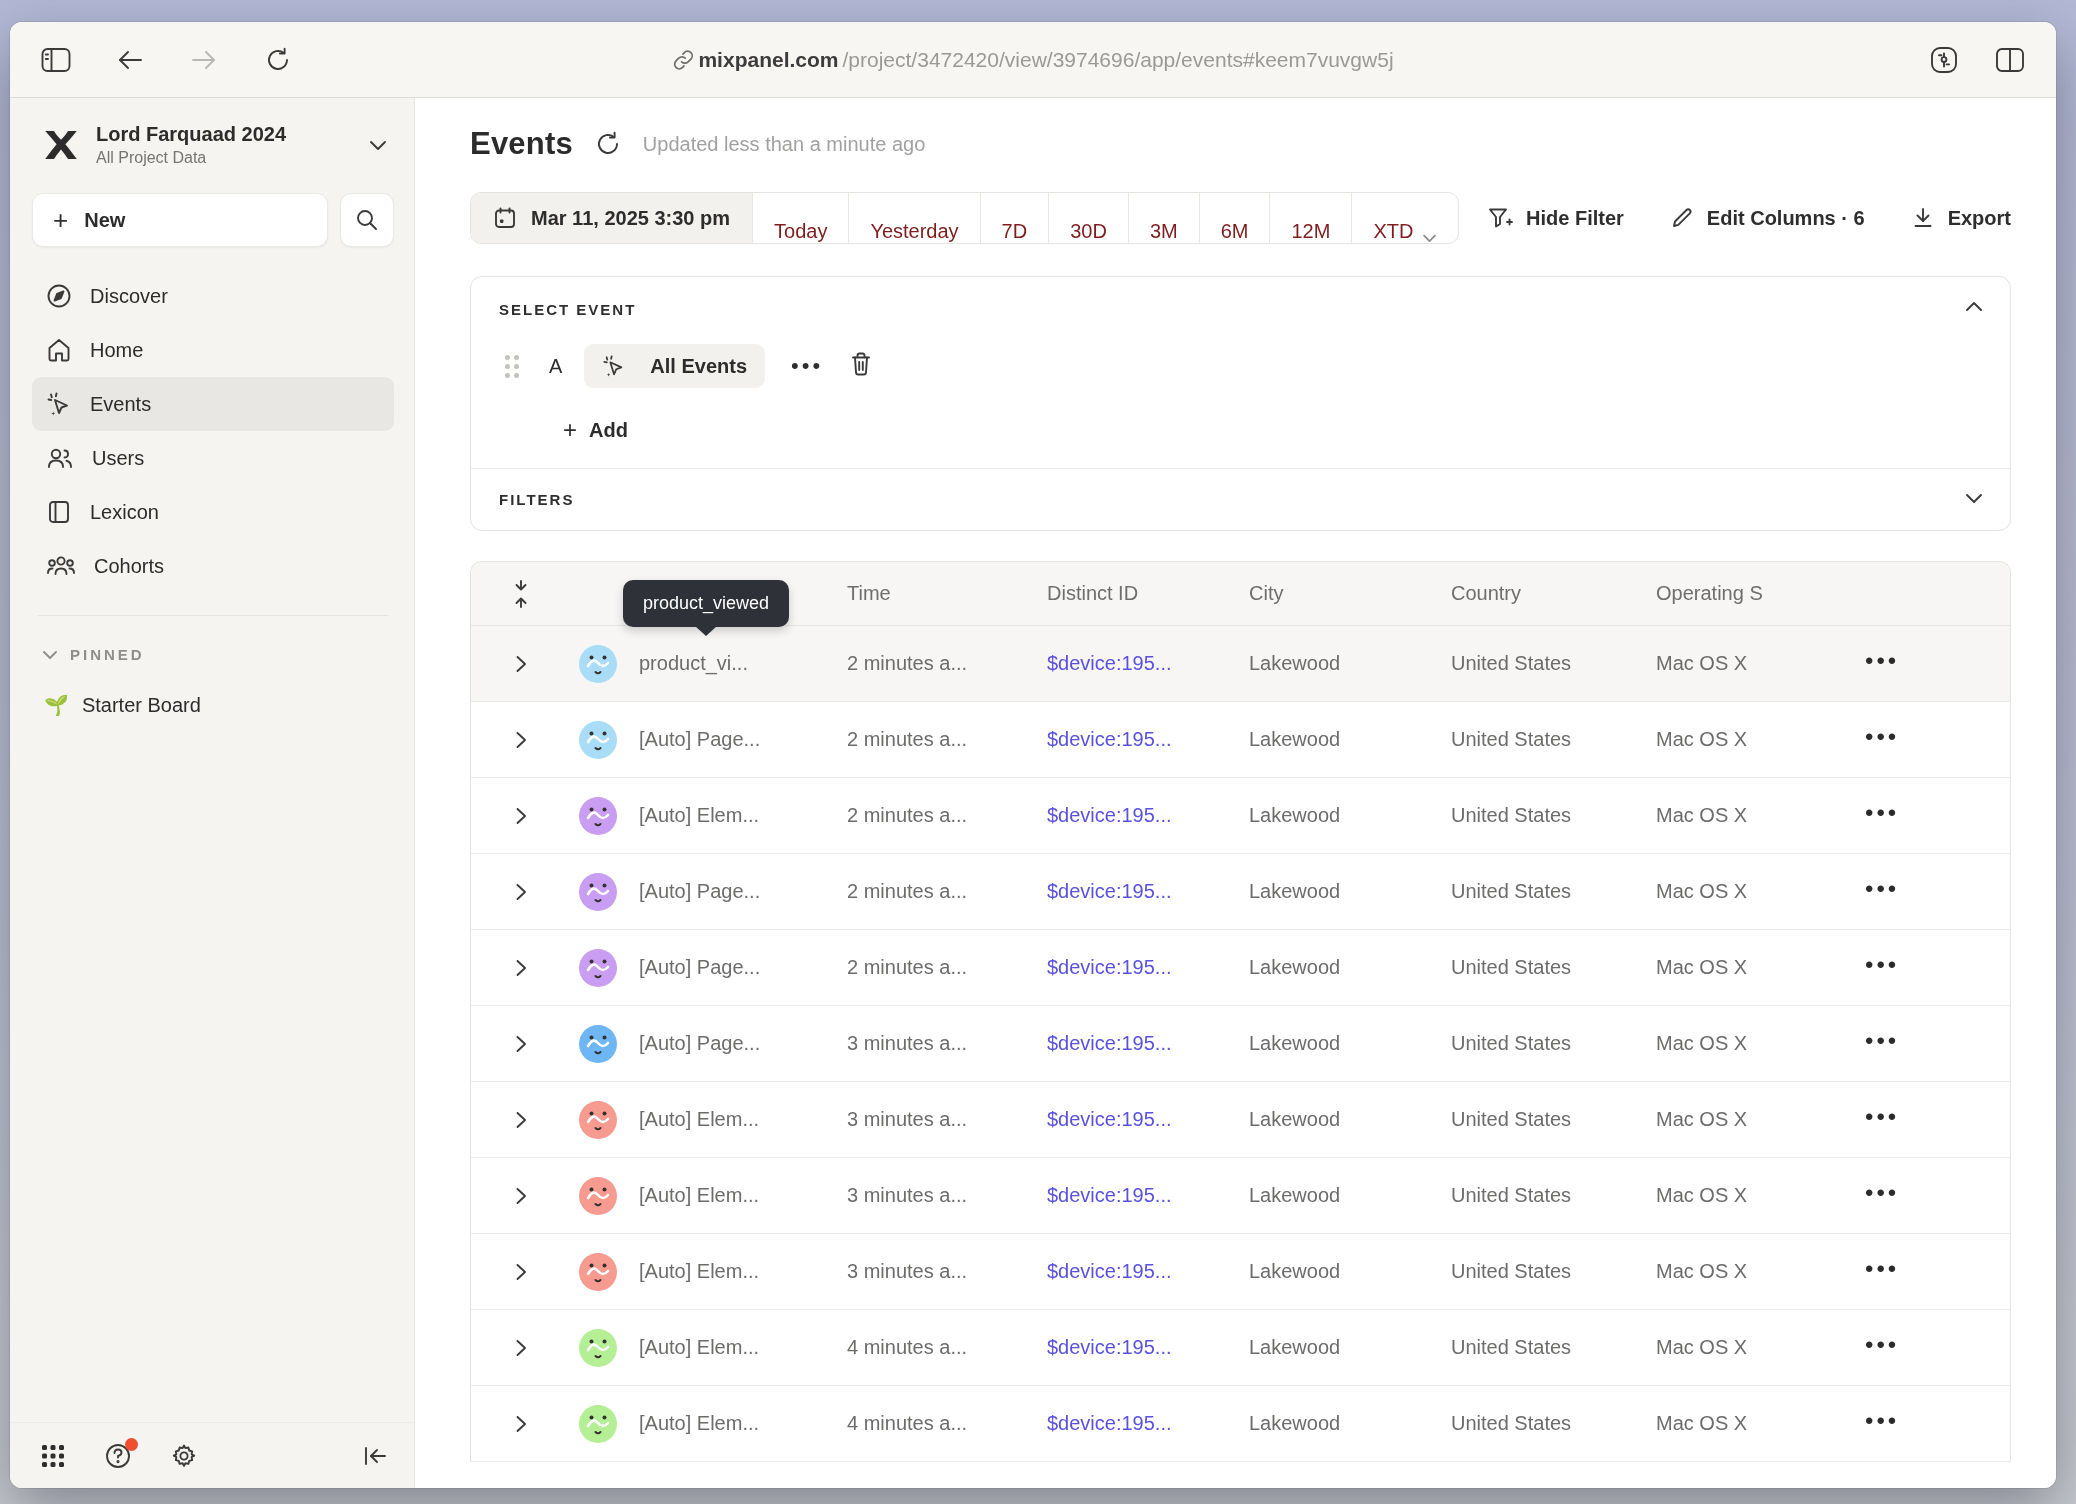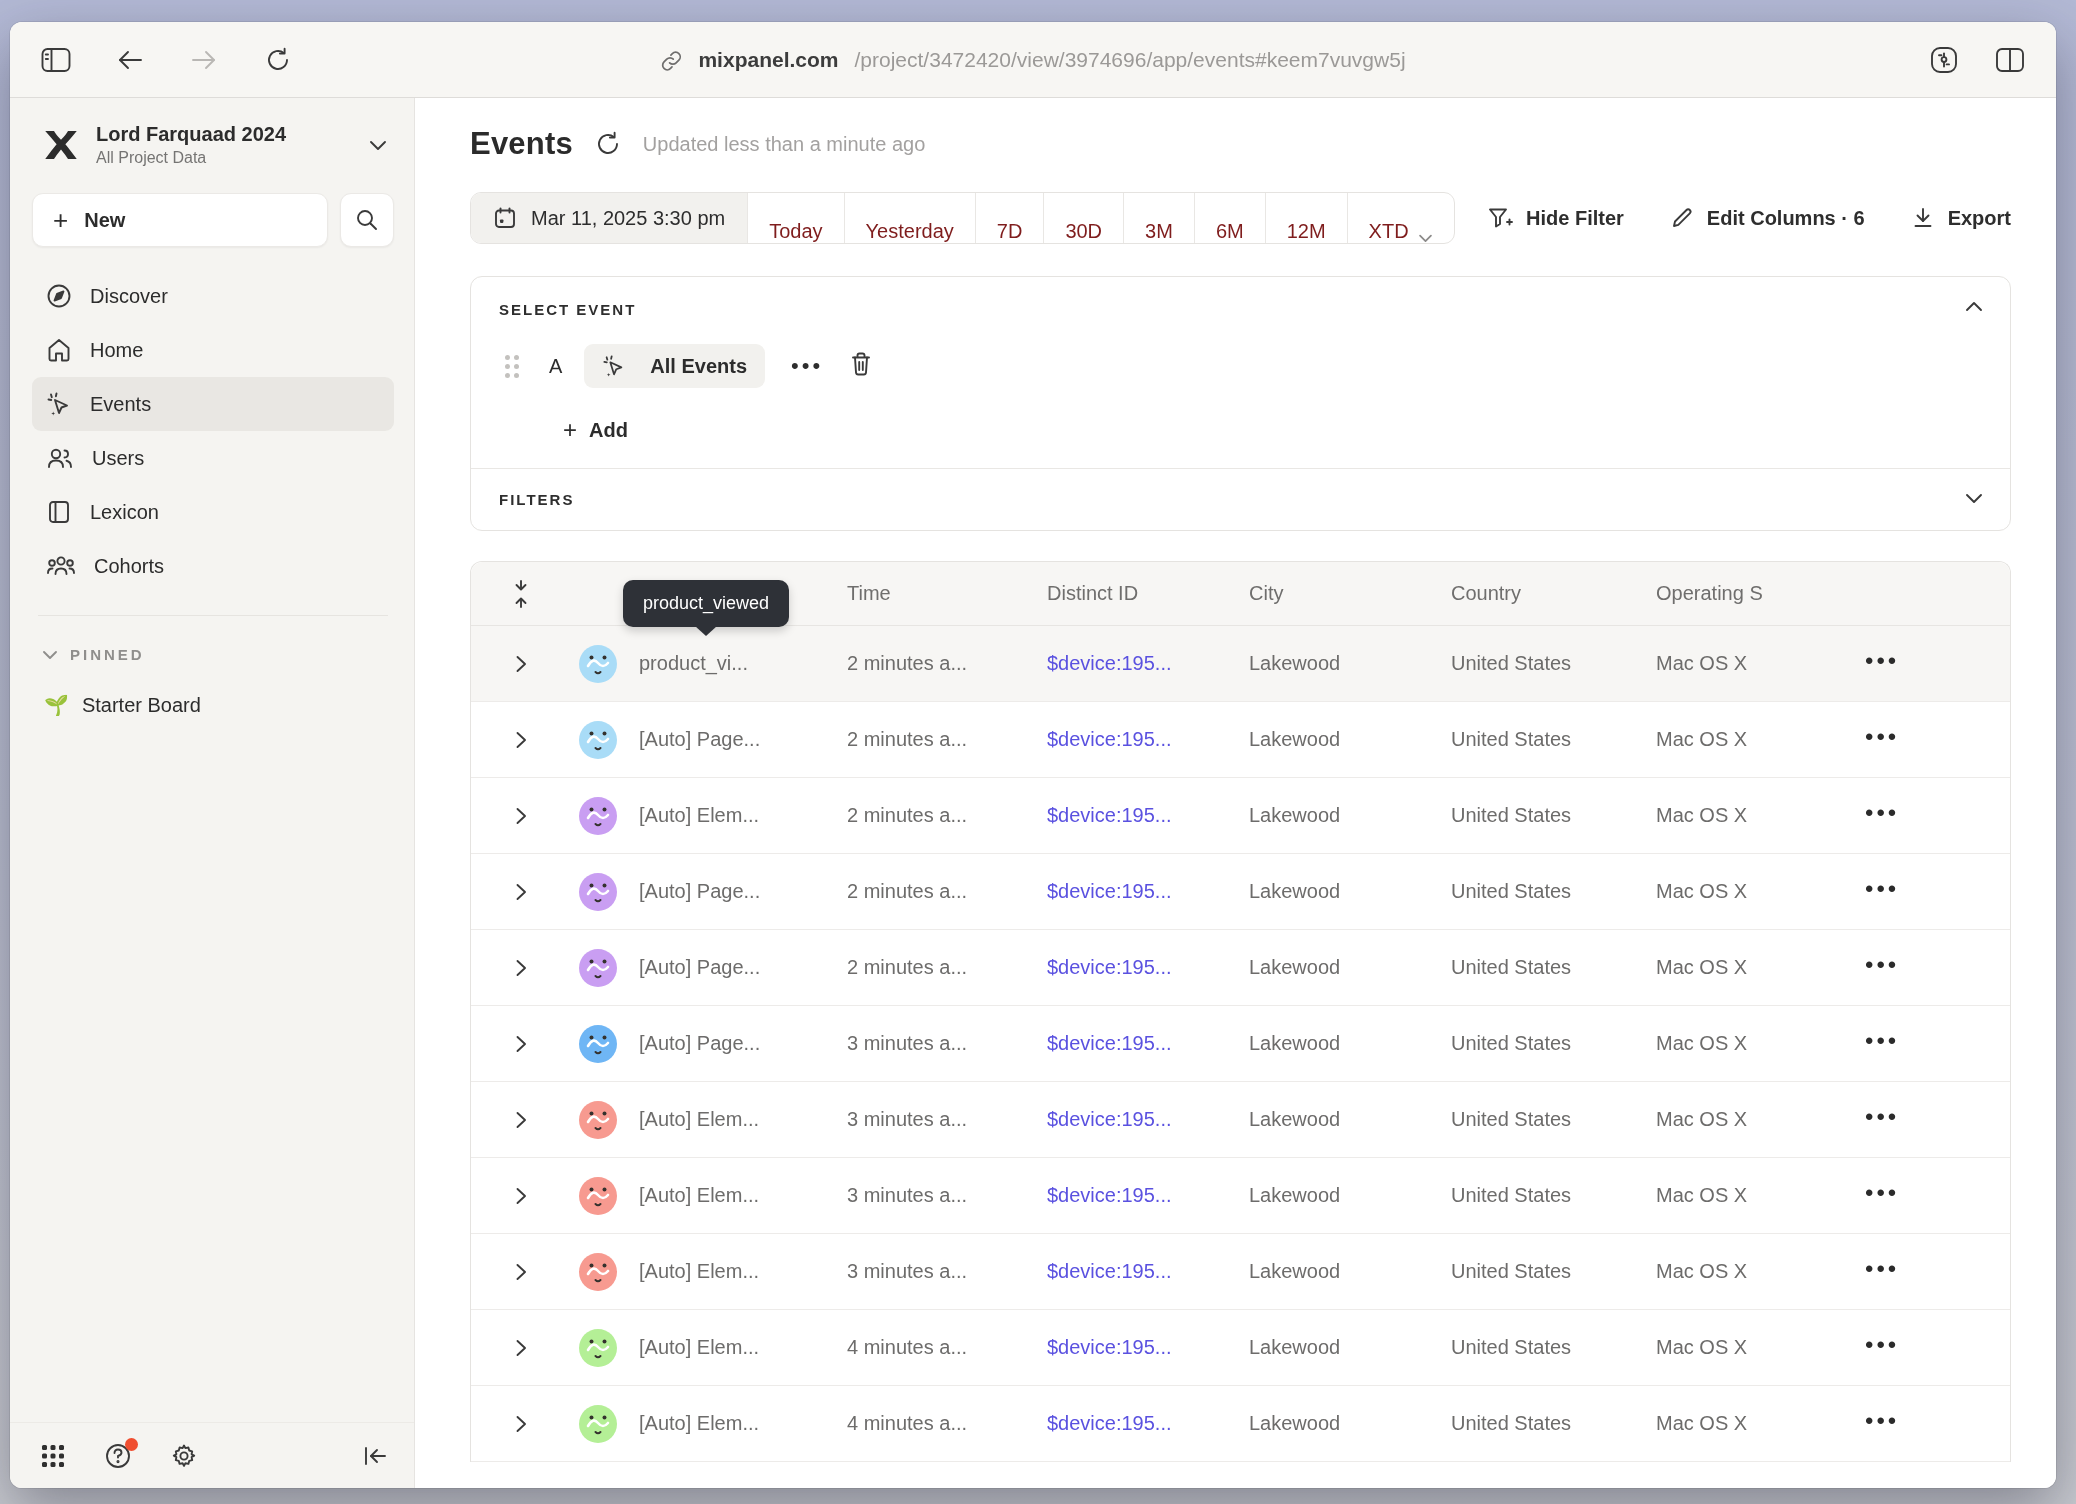--- a/index.html
+++ b/index.html
@@ -20,21 +20,21 @@
   
   .toolbar {
     height:76px; flex:0 0 76px; background:#f7f6f3; border-bottom:1px solid #dedcd9;
     display:flex; align-items:center; position:relative; padding:0 26px;
   }
   .tb-left { display:flex; align-items:center; gap:34px; }
   .tb-btn { display:flex; align-items:center; justify-content:center; width:40px; height:40px; border-radius:8px; cursor:default; }
   .tb-btn svg { display:block; }
   .url-box {
     position:absolute; left:50%; top:50%; transform:translate(-50%,-50%);
-    display:flex; align-items:flex-end; gap:16px; white-space:nowrap;
+    display:flex; align-items:center; gap:4px; white-space:nowrap;
   }
   .url-host { font-size:21px; color:#3c3c3c; font-weight:600; }
   .url-path { font-size:21px; color:#9b9997; font-weight:400; }
   .tb-right { margin-left:auto; display:flex; align-items:center; gap:26px; }
 
   
   .app { flex:1; display:flex; min-height:0; }
 
   
   .sidebar {
@@ -94,21 +94,21 @@
   .page-title { font-size:31px; font-weight:700; color:#2b2b2b; letter-spacing:.2px; }
   .updated { font-size:20px; color:#a3a1a0; }
 
   .controls { display:flex; align-items:center; margin-top:26px; height:52px; }
   .date-group {
     display:flex; align-items:stretch; height:52px; border:1px solid #e5e3e0; border-radius:11px;
     overflow:hidden; background:#ffffff;
   }
   .date-current {
     display:flex; align-items:center; gap:14px; padding:0 22px; background:#f2f1ee; cursor:default;
-    font-size:20px; font-weight:400; color:#2d2d2d; white-space:nowrap;
+    font-size:20px; font-weight:700; color:#2d2d2d; white-space:nowrap;
   }
   .preset { display:flex; align-items:flex-end; padding:0 21px; font-size:20px; color:#7f1d1d;
     border-left:1px solid #e9e7e4; cursor:default; white-space:nowrap; gap:9px; }
   .right-actions { margin-left:auto; display:flex; align-items:center; gap:46px; }
   .action-btn { display:flex; align-items:center; gap:13px; font-size:20px; font-weight:600; color:#2e2e2e; cursor:default; white-space:nowrap; }
 
   
   .query-card { margin-top:32px; border:1px solid #e5e3e0; border-radius:12px; background:#fff; }
   .qc-section { padding:24px 28px 26px 28px; position:relative; }
   .qc-heading { font-size:15px; font-weight:700; letter-spacing:2px; color:#2e2e2e; }

